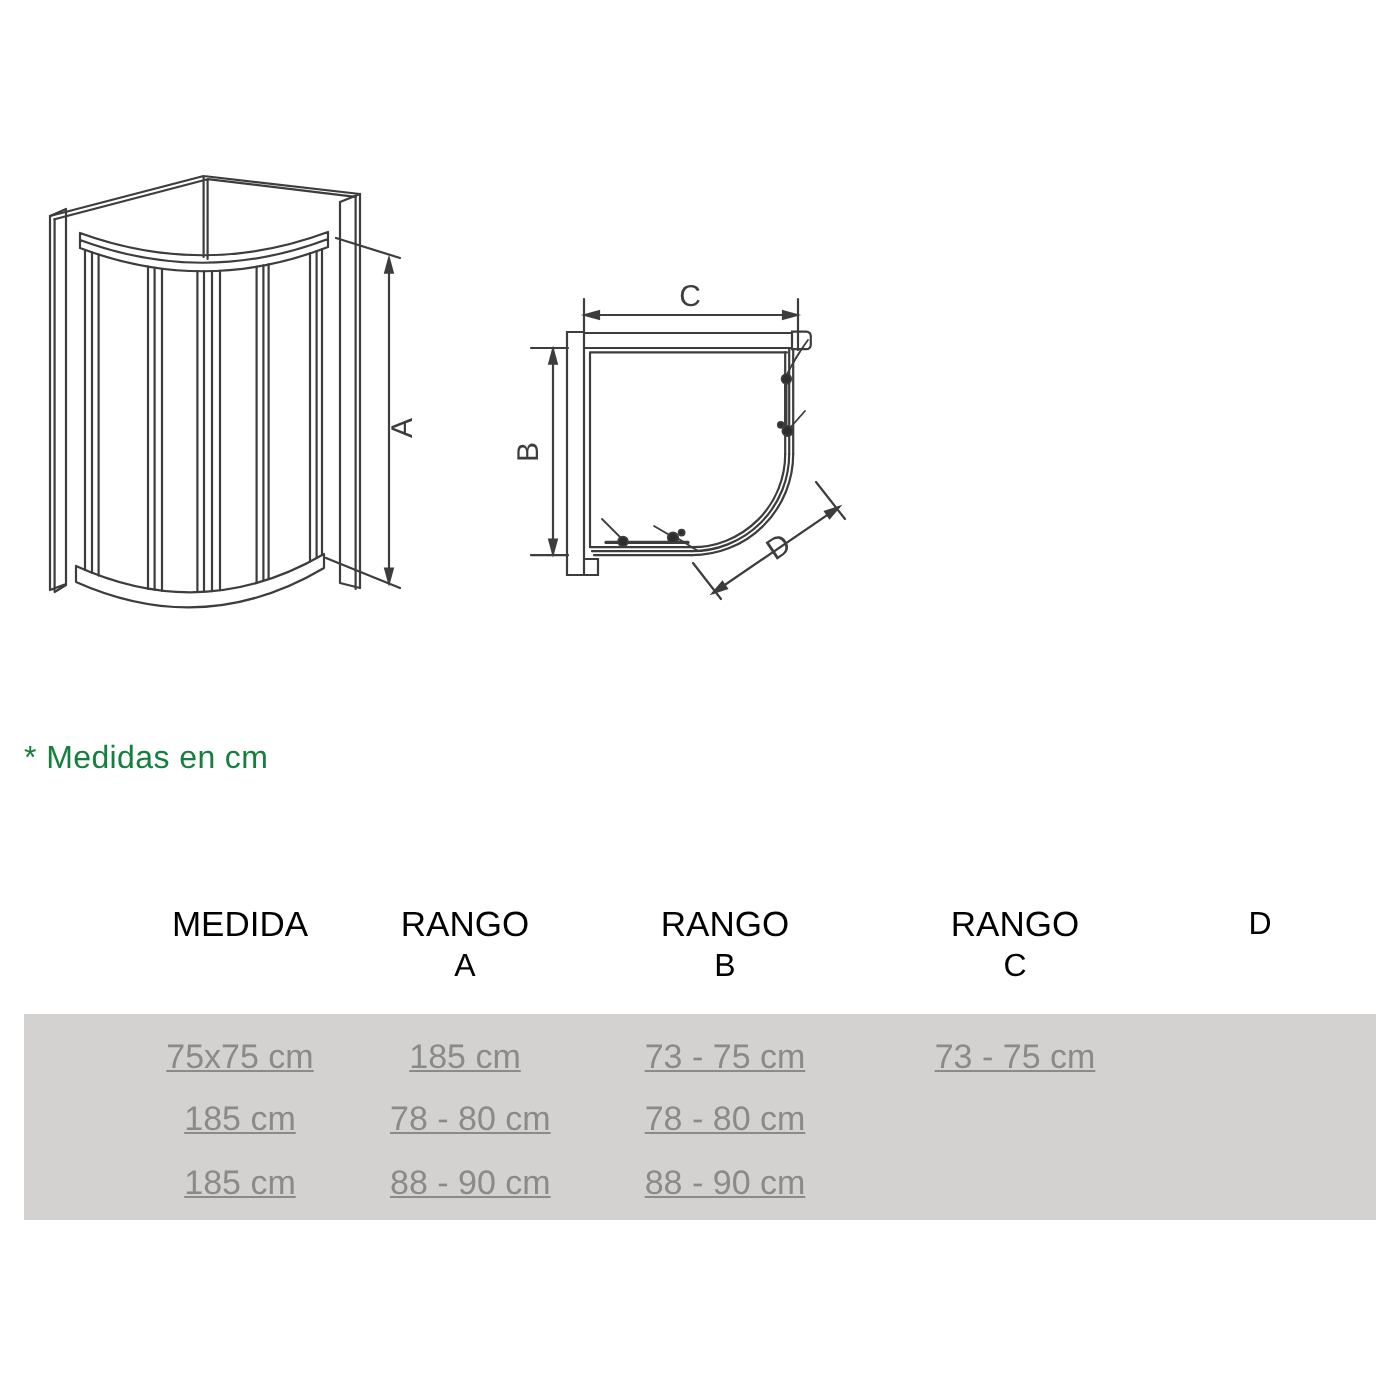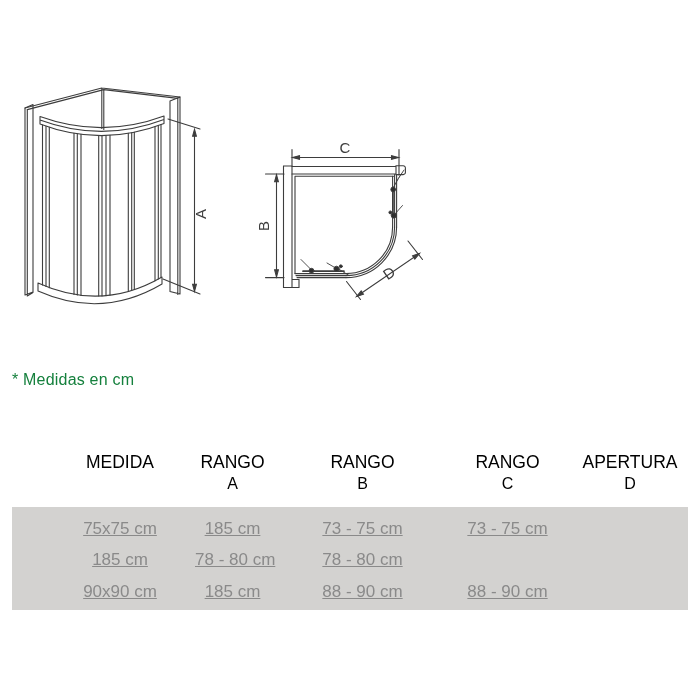--- a/index.html
+++ b/index.html
@@ -135,38 +135,36 @@
     </div>
     <div class="th">
       <span class="lbl">RANGO</span>
       <span class="letter">B</span>
     </div>
     <div class="th">
       <span class="lbl">RANGO</span>
       <span class="letter">C</span>
     </div>
     <div class="th">
-      <span class="lbl">APERTURA</span>
       <span class="letter">D</span>
     </div>
   </div>
 
   <div class="tband">
     <div class="trow">
       <div class="td">75x75 cm</div>
       <div class="td">185 cm</div>
       <div class="td">73 - 75 cm</div>
       <div class="td">73 - 75 cm</div>
     </div>
     <div class="trow">
       <div class="td">185 cm</div>
       <div class="td">78 - 80 cm</div>
       <div class="td">78 - 80 cm</div>
     </div>
     <div class="trow">
-      <div class="td">90x90 cm</div>
       <div class="td">185 cm</div>
       <div class="td">88 - 90 cm</div>
       <div class="td">88 - 90 cm</div>
     </div>
   </div>
 
 </div>
 
 </body></html>

